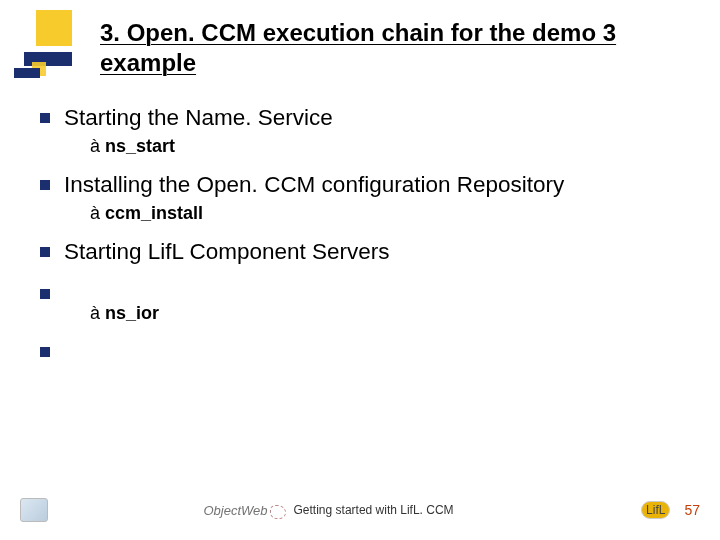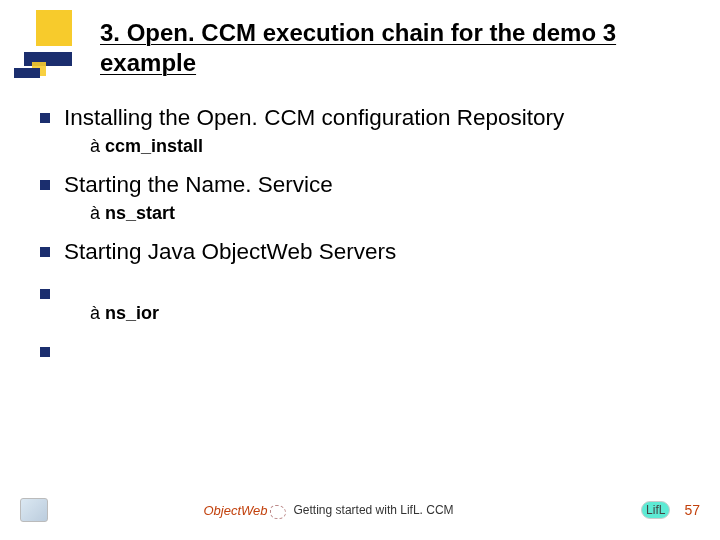--- a/index.html
+++ b/index.html
@@ -56,29 +56,29 @@
   }
   .footer-left  { flex: 0 0 auto; display: flex; align-items: center; gap: 6px; }
   .footer-center{ flex: 1 1 auto; display: flex; align-items: center; justify-content: center; gap: 8px; }
   .footer-right { flex: 0 0 auto; display: flex; align-items: center; gap: 14px; }
   .logo-box {
     width: 28px; height: 24px; border: 1px solid #bbb; background: linear-gradient(135deg,#dbe8f2,#bcd); border-radius: 3px;
   }
   .logo-ow {
     font-style: italic;
     font-size: 13px;
-    color: #c2410c;
+    color: #737373;
     position: relative;
     padding-right: 18px;
   }
   .logo-ow::after{
     content:""; position:absolute; right:0; top:2px; width:14px; height:12px; border:1px dashed #b88; border-radius:40% 60% 50% 50%;
   }
   .logo-lifl {
-    font-size: 12px; border:1px solid #ccc; padding:1px 4px; border-radius:9px; color:#444; background:#5eead4;margin-left:32px;
+    font-size: 12px; border:1px solid #ccc; padding:1px 4px; border-radius:9px; color:#444; background:#eab308;margin-left:32px;
   }
   .pagenum { color:#c2410c; font-size: 14px; }
 </style>
 </head>
 <body>
 
 <div class="slide">
 
   <div class="title-area">
     <div class="deco yellow-lg"></div>
@@ -86,43 +86,43 @@
     <div class="deco yellow-sm"></div>
     <div class="deco navy-sm"></div>
     <h1 class="title">3. Open. CCM execution chain for the demo 3 example</h1>
   </div>
 
   <div class="body">
 
     <div class="item">
       <div class="line1">
         <div class="bullet"></div>
+        <div class="line1-text">Starting the Name. Service</div>
+      </div>
+      <div class="line2">
+        <span class="arrow">à</span>
+        <span class="cmd">ns_start</span>
+      </div>
+    </div>
+
+    <div class="item">
+      <div class="line1">
+        <div class="bullet"></div>
         <div class="line1-text">Installing the Open. CCM configuration Repository</div>
       </div>
       <div class="line2">
         <span class="arrow">à</span>
         <span class="cmd">ccm_install</span>
       </div>
     </div>
 
     <div class="item">
       <div class="line1">
         <div class="bullet"></div>
-        <div class="line1-text">Starting the Name. Service</div>
-      </div>
-      <div class="line2">
-        <span class="arrow">à</span>
-        <span class="cmd">ns_start</span>
-      </div>
-    </div>
-
-    <div class="item">
-      <div class="line1">
-        <div class="bullet"></div>
-        <div class="line1-text">Starting Java ObjectWeb Servers</div>
+        <div class="line1-text">Starting LifL Component Servers</div>
       </div>
     </div>
 
     <div class="item">
       <div class="line1">
         <div class="bullet"></div>
       </div>
       <div class="line2">
         <span class="arrow">à</span>
         <span class="cmd">ns_ior</span>

